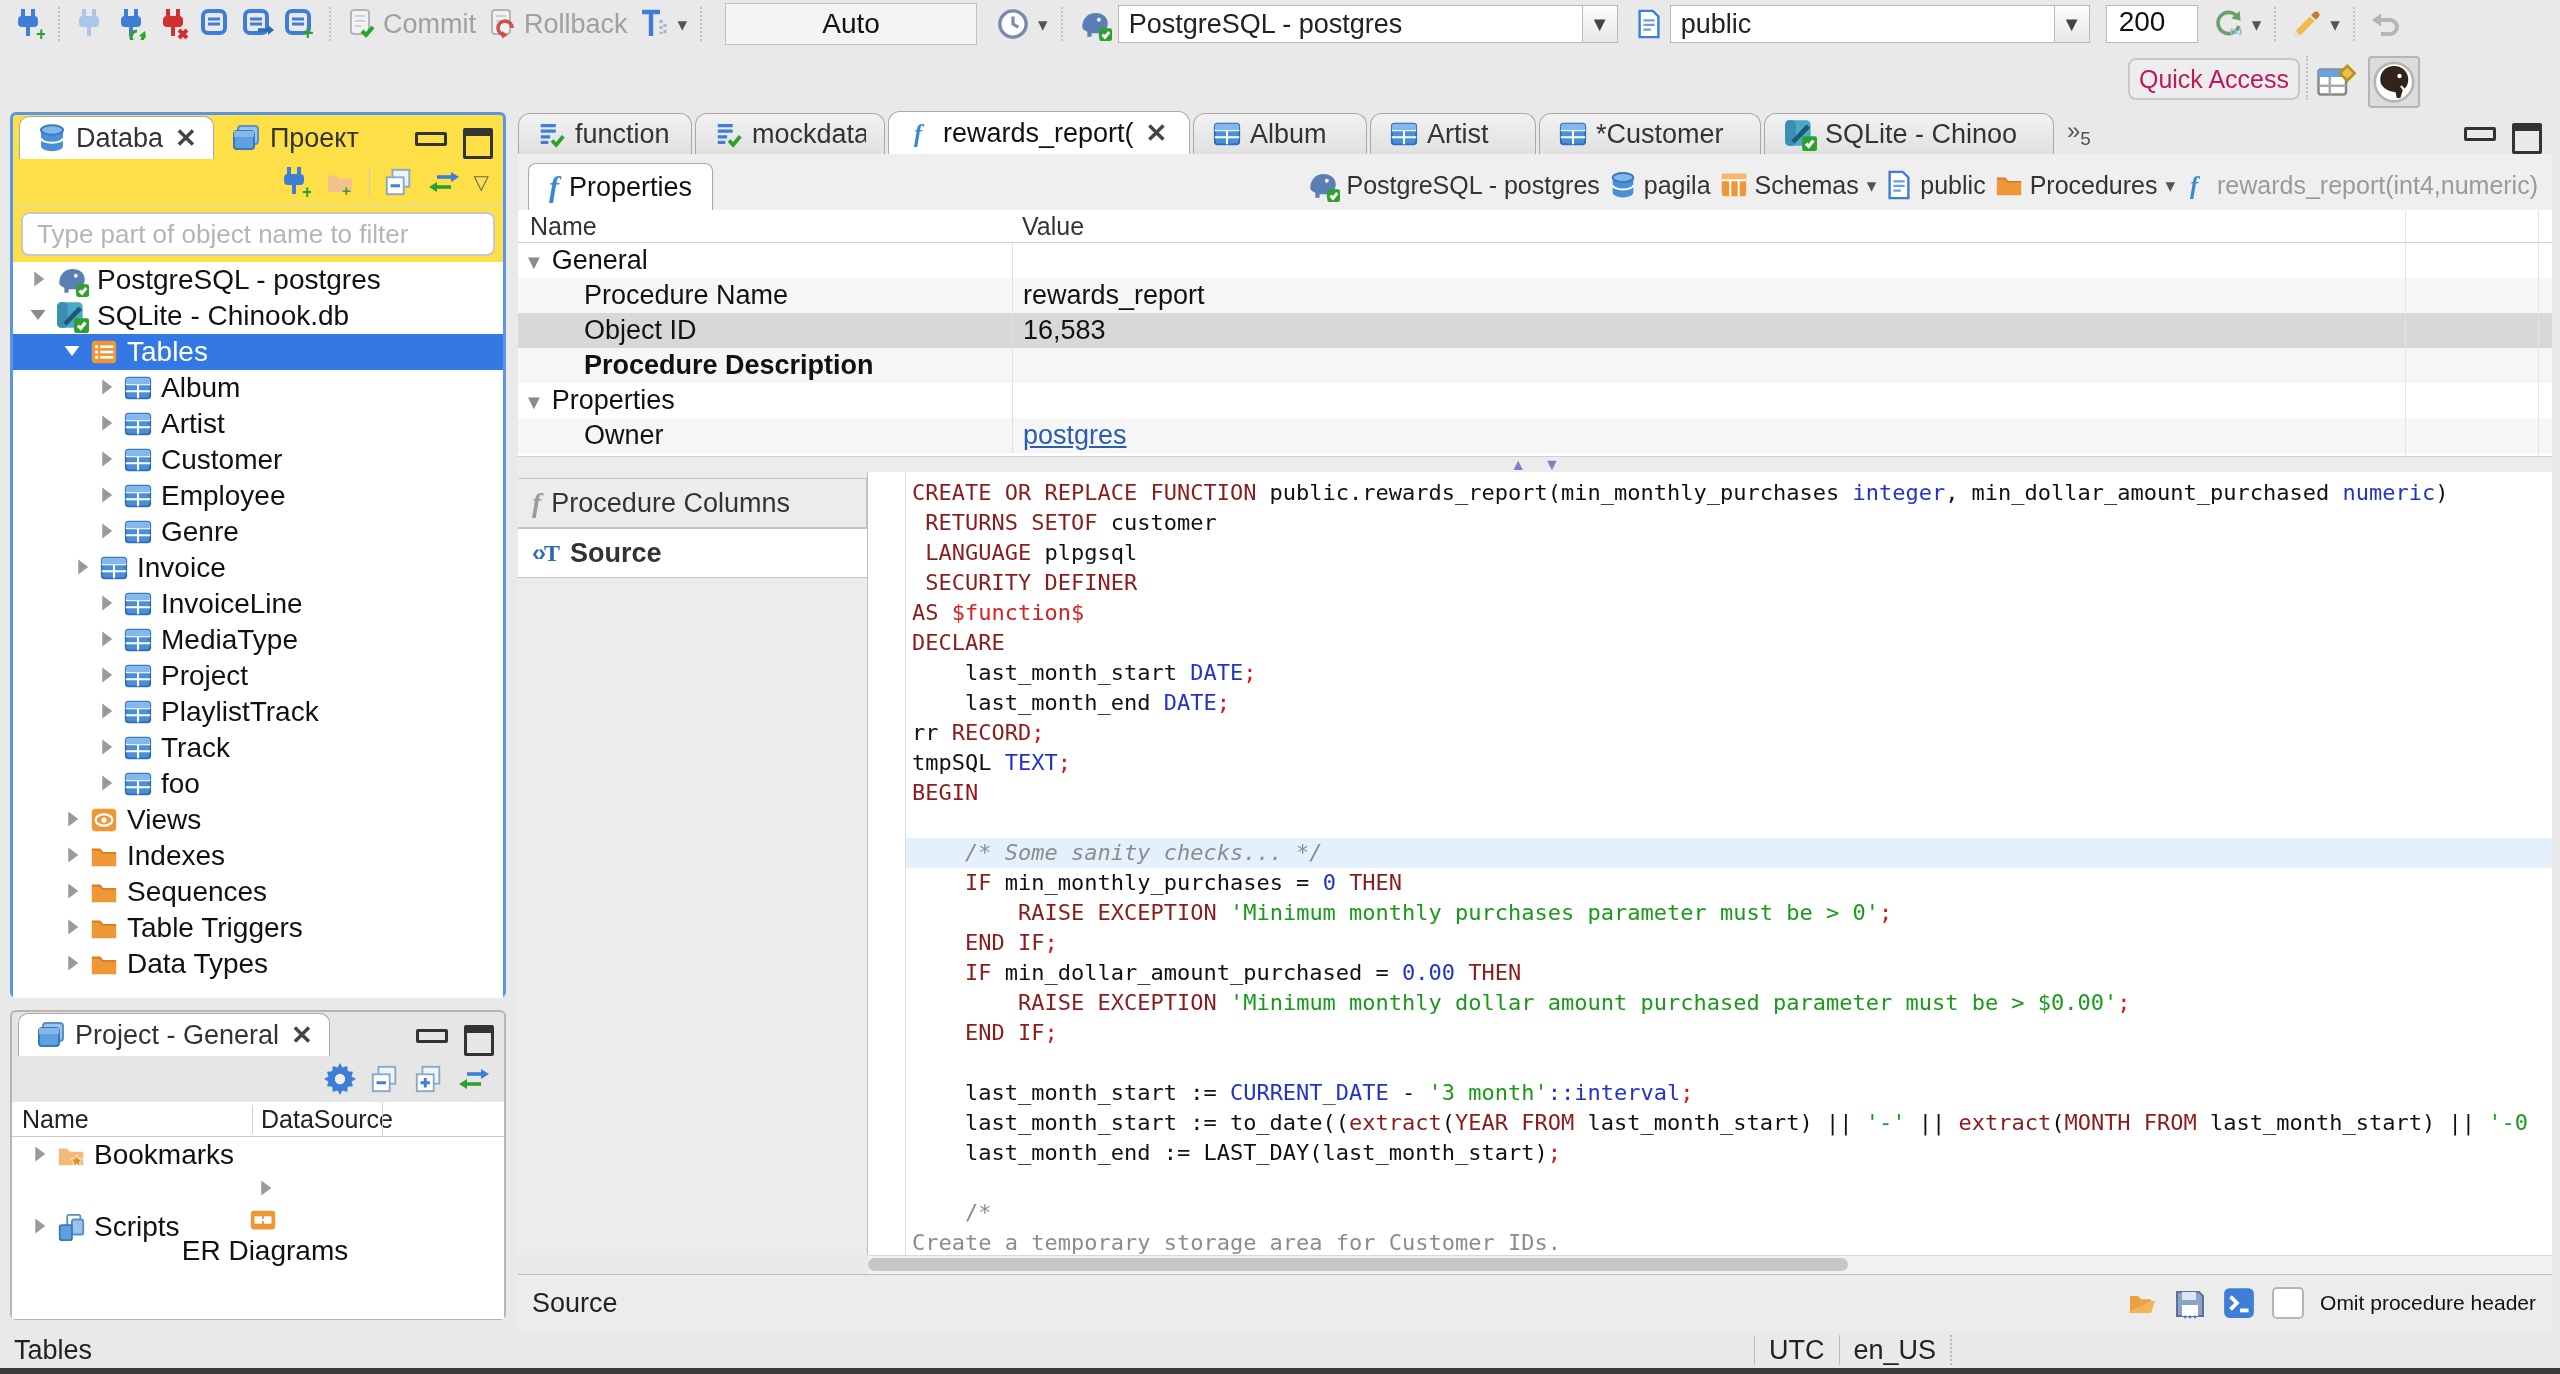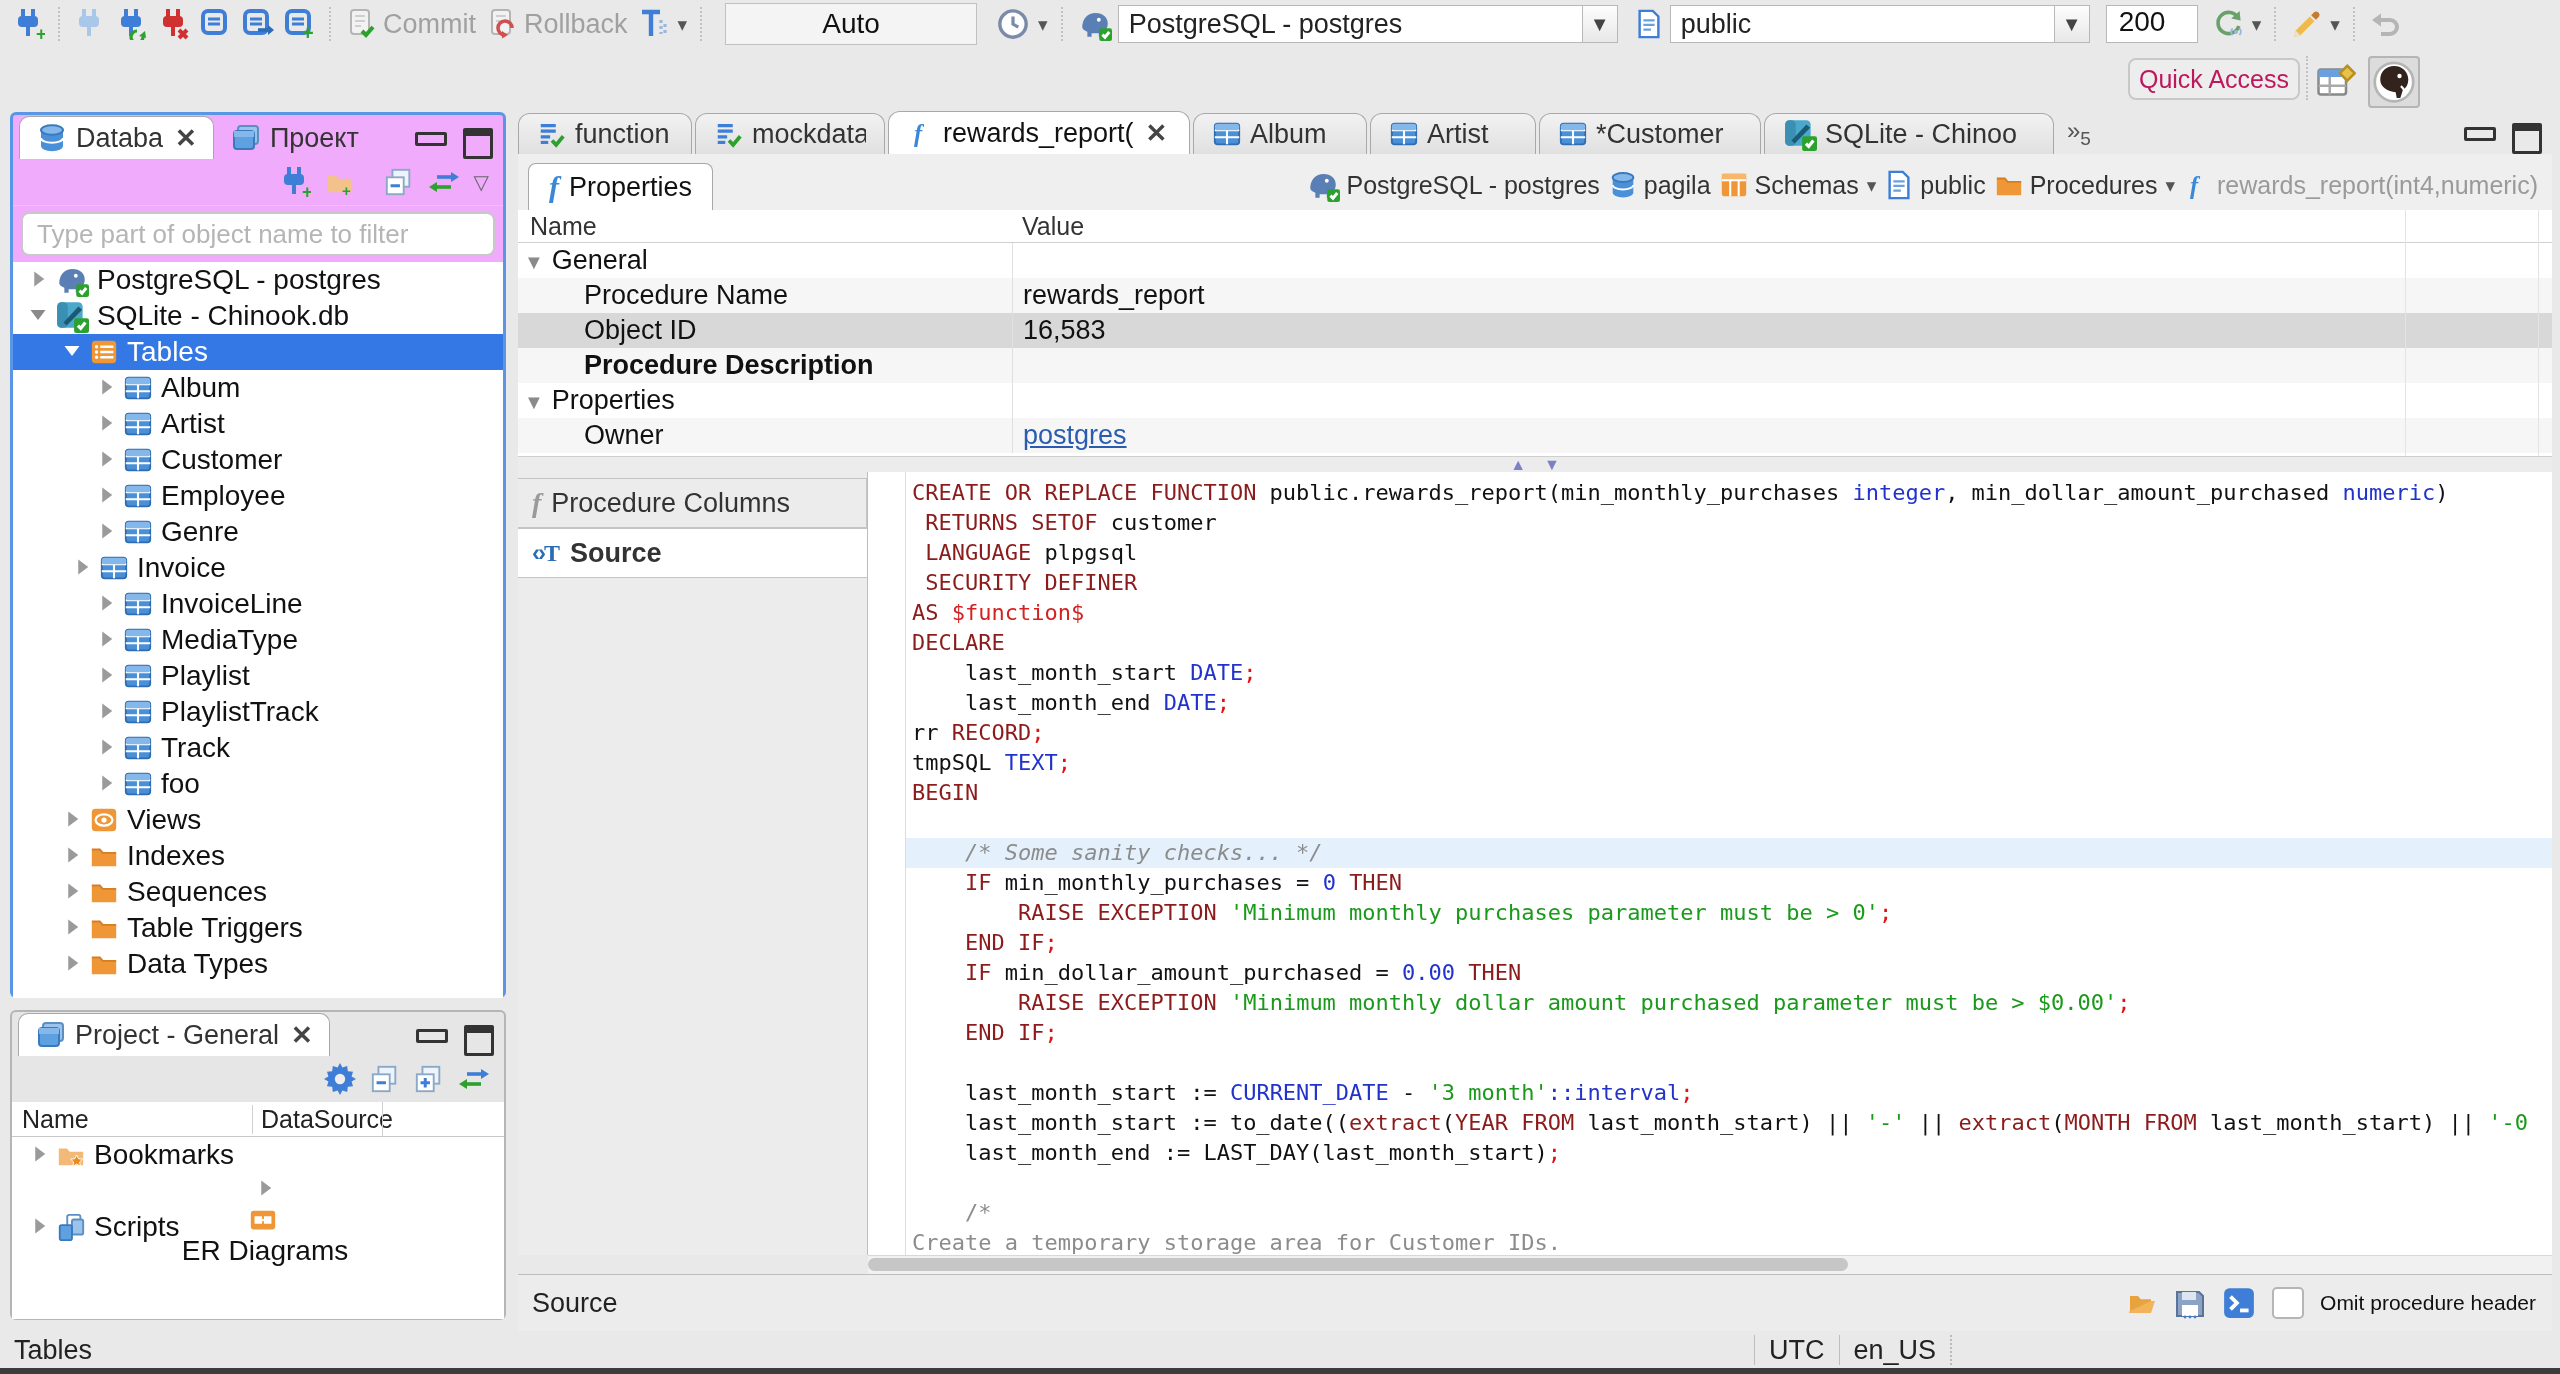--- a/index.html
+++ b/index.html
@@ -24,21 +24,21 @@
   .persp-active{border:2px solid #b5b5b5;background:#dcdcdc;border-radius:4px;padding:2px;}
   
   .panel-tabbar{display:flex;align-items:flex-end;height:44px;}
   .ptab{display:flex;align-items:center;gap:8px;padding:0 16px;height:42px;font-size:27px;color:#333;}
   .ptab.active{background:#fff;border:1px solid #a8a8a8;border-bottom:none;border-radius:10px 10px 0 0;}
   .winbtns{margin-left:auto;display:flex;gap:16px;align-items:center;padding-right:10px;}
   .minbtn{width:26px;height:8px;border:3px solid #333;border-radius:2px;margin-bottom:10px;}
   .maxbtn{width:24px;height:20px;border:3px solid #333;border-top-width:8px;border-radius:2px;}
   .closex{font-size:26px;color:#444;font-weight:bold;margin-left:4px;}
   
-  .dbpanel{left:10px;top:112px;width:496px;height:886px;border:3px solid #5a96e6;border-radius:6px;background:#f0abfc;box-sizing:border-box;}
+  .dbpanel{left:10px;top:112px;width:496px;height:886px;border:3px solid #5a96e6;border-radius:6px;background:#fde047;box-sizing:border-box;}
   .navtoolbar{height:46px;display:flex;align-items:center;justify-content:flex-end;gap:14px;padding-right:14px;border-bottom:1px solid #d5d5d5;}
   .filterbox{margin:6px 8px;height:40px;background:#fff;border:2px solid #c8c8c8;border-radius:8px;display:flex;align-items:center;padding-left:14px;font-size:26px;color:#b5b5b5;}
   .tree{background:#fff;overflow:hidden;}
   .trow{display:flex;align-items:center;height:36px;font-size:28px;color:#111;white-space:nowrap;}
   .trow.sel{background:#3378e4;color:#fff;}
   .tarrow{width:26px;text-align:center;flex:none;}
   .ticon{flex:none;margin:0 8px 0 4px;display:flex;}
   
   .projpanel{left:10px;top:1010px;width:496px;height:310px;border:2px solid #b5b5b5;border-radius:6px;background:#e6e6e6;box-sizing:border-box;}
   .projhdr{display:flex;font-size:25px;color:#222;border-bottom:1px solid #c8c8c8;background:#fff;height:34px;align-items:center;}
@@ -512,21 +512,21 @@
           <span class="tarrow"><svg width="20" height="20" viewBox="0 0 16 16">
               <polygon points="5,2 13,8 5,14" fill="#9a9a9a"></polygon>
             </svg></span>
           <span class="ic ticon">
             <svg width="30" height="30" viewBox="0 0 16 16">
               <rect x="1.5" y="2.5" width="13" height="11" rx="1.5" fill="#4a90d9" stroke="#2f6db3"></rect>
               <path d="M1.5 6h13M1.5 9.7h13M8 6v7.5" stroke="#fff" stroke-width="1.1"></path>
               <rect x="1.5" y="2.5" width="13" height="3.5" rx="1.5" fill="#85b8ea"></rect>
             </svg>
           </span>
-          <span>Playlist</span>
+          <span>Project</span>
         </div>
         <div class="trow" style="padding-left: 80px;">
           <span class="tarrow"><svg width="20" height="20" viewBox="0 0 16 16">
               <polygon points="5,2 13,8 5,14" fill="#9a9a9a"></polygon>
             </svg></span>
           <span class="ic ticon">
             <svg width="30" height="30" viewBox="0 0 16 16">
               <rect x="1.5" y="2.5" width="13" height="11" rx="1.5" fill="#4a90d9" stroke="#2f6db3"></rect>
               <path d="M1.5 6h13M1.5 9.7h13M8 6v7.5" stroke="#fff" stroke-width="1.1"></path>
               <rect x="1.5" y="2.5" width="13" height="3.5" rx="1.5" fill="#85b8ea"></rect>

